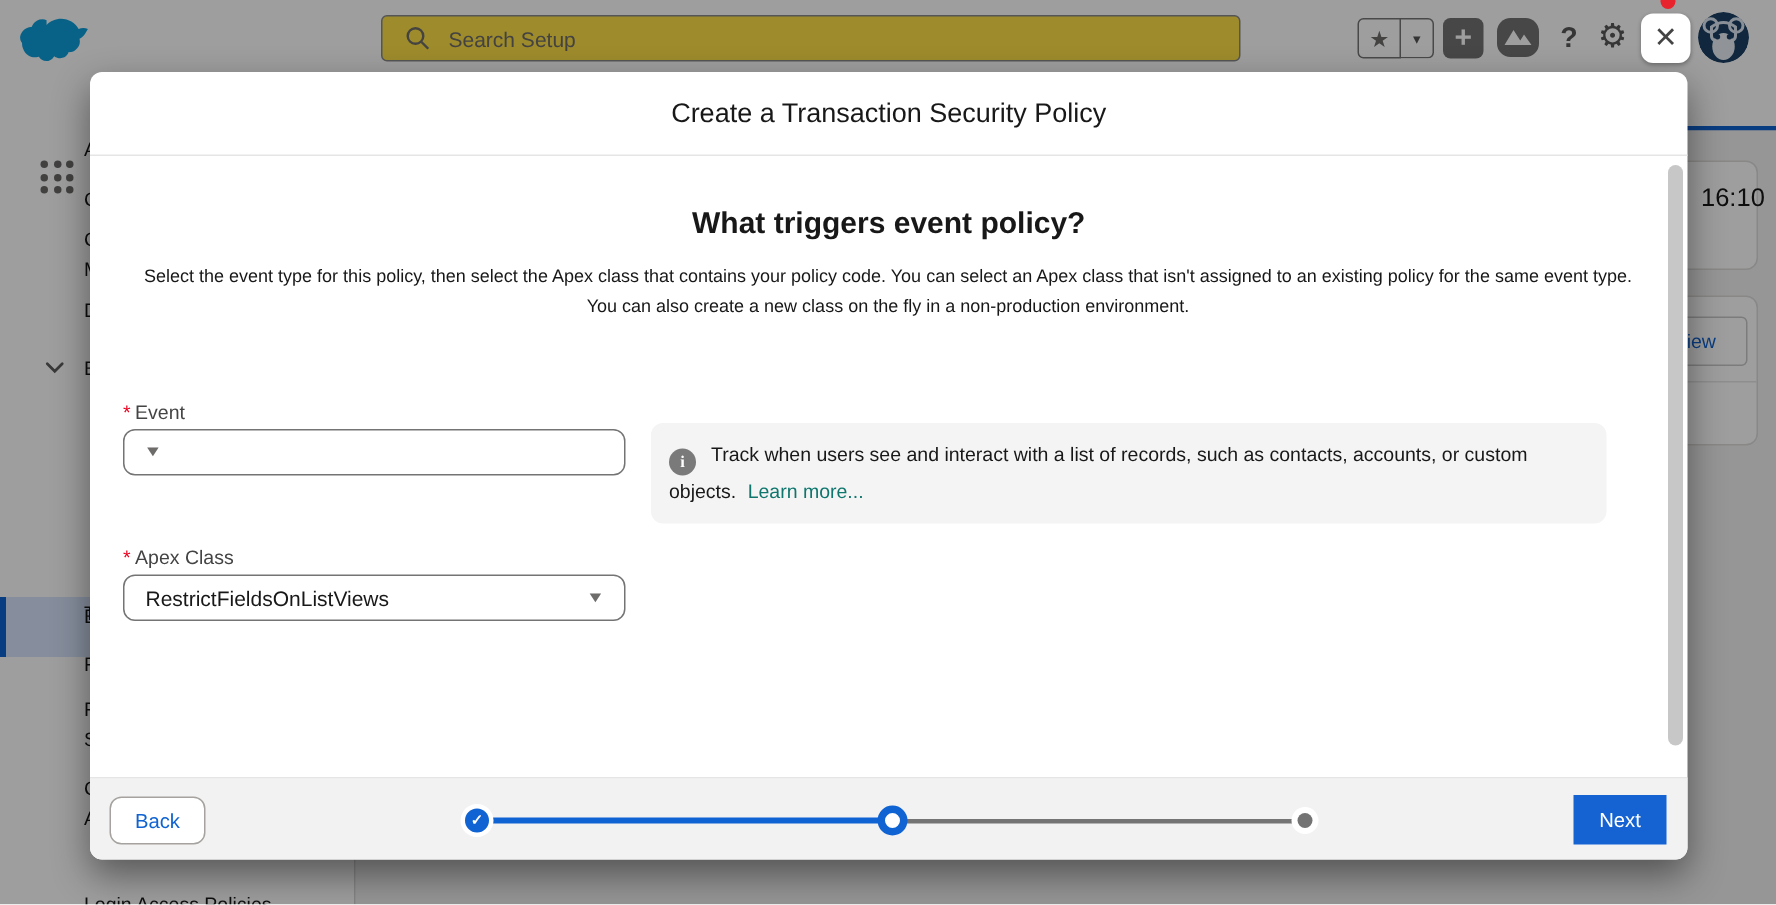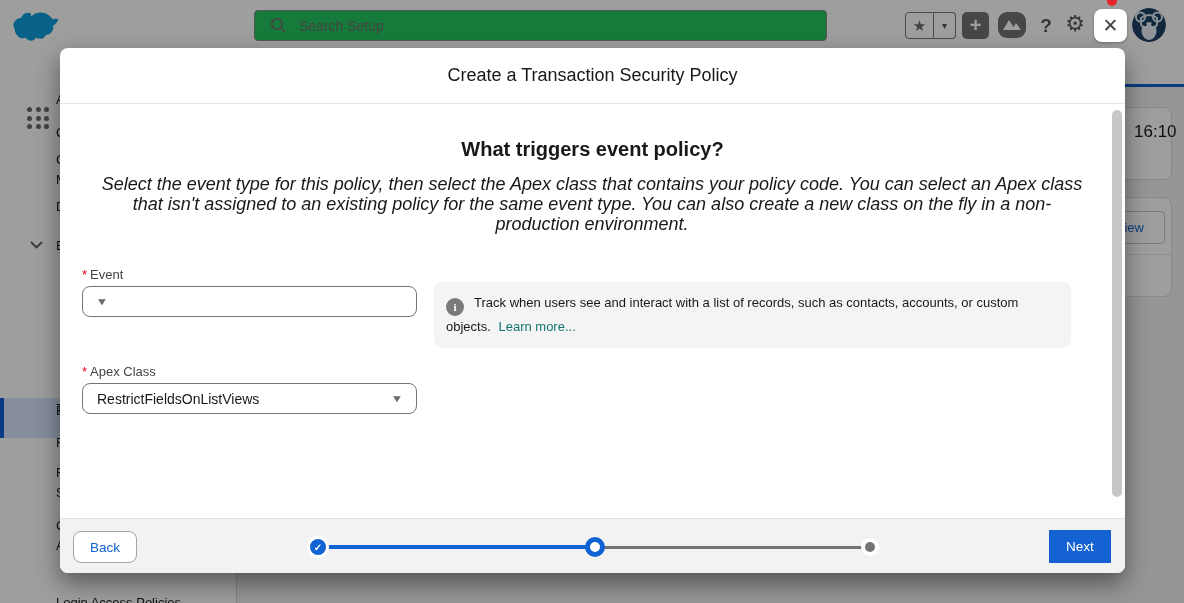--- a/index.html
+++ b/index.html
@@ -5,21 +5,21 @@
   * { margin:0; padding:0; box-sizing:border-box; }
   html,body { width:1184px; height:603px; overflow:hidden; }
   body { font-family:"Liberation Sans", sans-serif; background:#f3f2f2; }
   .screen { position:relative; width:1184px; height:603px; overflow:hidden; background:#f3f2f2; }
 
   
   .bg { position:absolute; inset:0; }
   .topbar { position:absolute; left:0; top:0; width:1184px; height:50px; background:#fff; }
   .sf-logo { position:absolute; left:13px; top:8px; }
   .search-box { position:absolute; left:254px; top:10px; width:573px; height:31px; }
-  .search-box input { width:100%; height:100%; border:1px solid #8a8a8a; border-radius:4px; background:#22c55e; padding-left:44px; font-size:14px; color:#444; font-family:"Liberation Sans", sans-serif; outline:none; }
+  .search-box input { width:100%; height:100%; border:1px solid #8a8a8a; border-radius:4px; background:#fde047; padding-left:44px; font-size:14px; color:#444; font-family:"Liberation Sans", sans-serif; outline:none; }
   .search-box input::placeholder { color:#6e6c6a; opacity:1; }
   .search-glyph { position:absolute; left:16px; top:7px; }
   .hdr-btn { position:absolute; display:flex; align-items:center; justify-content:center; color:#5c5c5c; }
   .fav-group { position:absolute; left:905px; top:12px; height:27px; display:flex; }
   .fav-star { width:29px; height:27px; border:1px solid #767676; border-radius:4px 0 0 4px; display:flex; align-items:center; justify-content:center; font-size:15px; color:#6e6c6a; }
   .fav-caret { width:22px; height:27px; border:1px solid #767676; border-left:none; border-radius:0 4px 4px 0; display:flex; align-items:center; justify-content:center; font-size:10px; color:#555; }
   .plus-btn { left:962px; top:12px; width:27px; height:27px; background:#737373; border-radius:5px; color:#fff; font-size:20px; font-weight:bold; line-height:25px; }
   .trail-btn { left:997px; top:11px; width:30px; height:28px; }
   .help-btn { left:1036px; top:12px; width:20px; height:27px; font-size:19px; font-weight:bold; color:#585858; }
   .gear-btn { left:1062px; top:9px; width:26px; height:30px; font-size:22px; color:#585858; }
@@ -46,21 +46,21 @@
   .view-btn { position:absolute; left:834px; top:13px; width:70px; height:33px; background:#fff; border:1px solid #c9c9c9; border-radius:4px; color:#1063d2; font-size:13px; display:flex; align-items:center; justify-content:center; }
 
   
   .overlay { position:absolute; inset:0; background:rgba(0,0,0,0.38); z-index:10; }
 
   
   .modal { position:absolute; left:60px; top:48px; width:1065px; height:525px; background:#fff; border-radius:8px; box-shadow:0 10px 25px rgba(0,0,0,0.45); z-index:20; }
   .modal-header { position:absolute; left:0; top:0; width:100%; height:56px; border-bottom:1px solid #e5e5e5; display:flex; align-items:center; justify-content:center; }
   .modal-title { font-size:18px; font-weight:500; color:#181818; }
   .modal-heading { position:absolute; left:0; top:90px; width:100%; text-align:center; font-size:20px; font-weight:600; color:#181818; }
-  .modal-desc { position:absolute; left:32px; top:126px; width:1000px; text-align:center; font-size:18px; line-height:20px; color:#181818;font-style:italic; }
+  .modal-desc { position:absolute; left:32px; top:126px; width:1000px; text-align:center; font-size:12px; line-height:20px; color:#181818; }
   .field-label { position:absolute; left:22px; font-size:13px; color:#444; }
   .field-label .req { color:#ea001e; margin-right:3px; }
   .sel { position:absolute; left:22px; width:335px; height:31px; border:1px solid #747474; border-radius:8px; background:#fff; display:flex; align-items:center; padding:0 14px; cursor:pointer; }
   .sel .sel-val { flex:1; font-size:14px; color:#181818; }
   .sel .sel-caret { font-size:10px; color:#6e6c6a; transform:scaleX(1.3); }
   .info-box { position:absolute; left:374px; top:234px; width:637px; min-height:61px; background:#f4f4f4; border-radius:8px; padding:10px 14px 10px 12px; font-size:13px; line-height:22px; color:#181818; }
   .info-i { display:inline-flex; width:18px; height:18px; border-radius:50%; background:#7a7a7a; color:#fff; font-size:11px; font-weight:bold; align-items:center; justify-content:center; vertical-align:-4px; margin-right:10px; font-family:"Liberation Serif", serif; }
   .info-link { color:#0f766e; text-decoration:none; margin-left:4px; }
   .scroll-track { position:absolute; right:2px; top:58px; width:13px; height:410px; }
   .scroll-thumb { position:absolute; right:1px; top:4px; width:10px; height:387px; background:#c7c7c7; border-radius:5px; }

